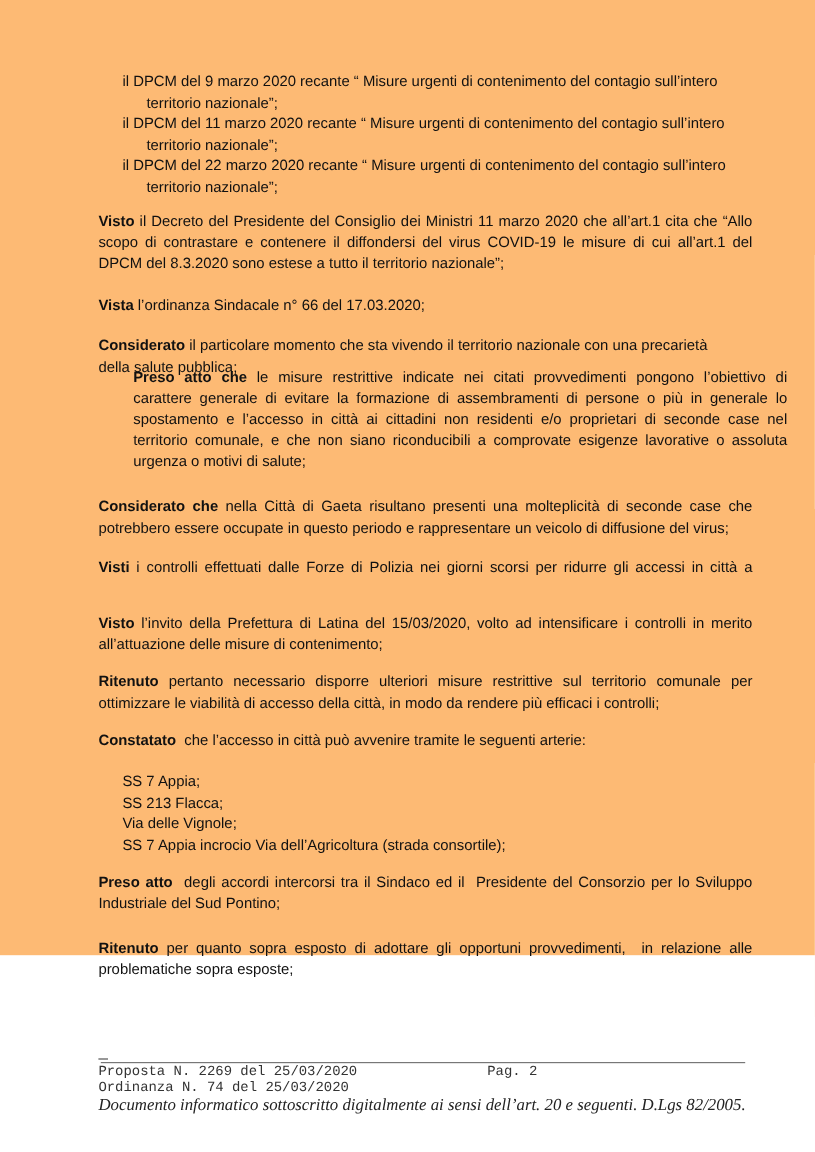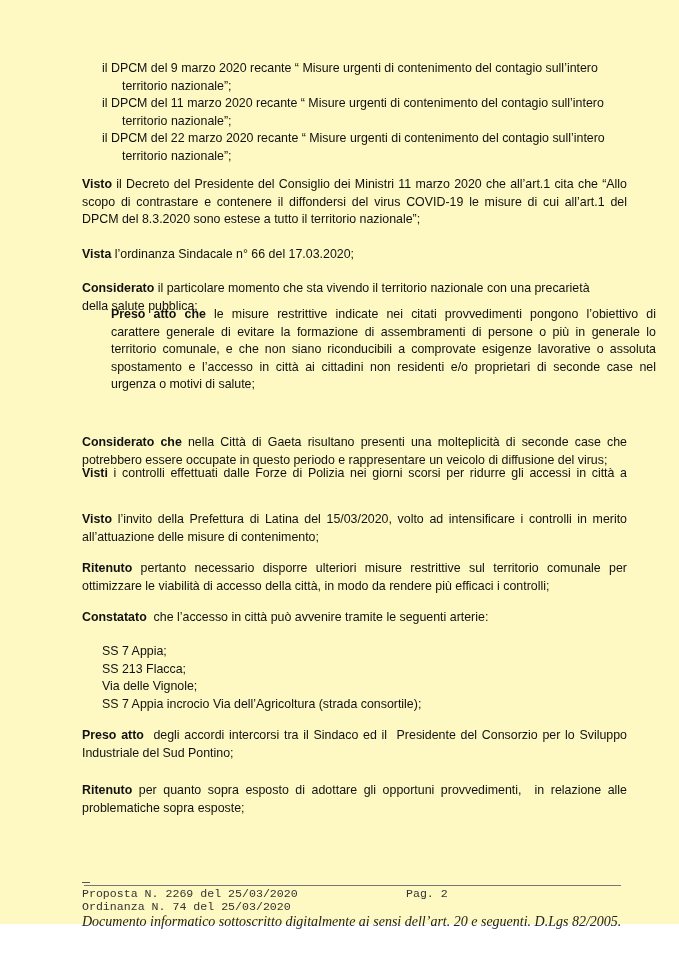--- a/index.html
+++ b/index.html
@@ -1,17 +1,17 @@
 <!DOCTYPE html>
 <html><head>
   <meta charset="utf-8">
   <style>
     html, body { margin: 0; padding: 0; background: #ffffff; }
     body { width: 679px; height: 960px; position: relative; overflow: hidden; color: #111; }
-    .page { position: absolute; left: 0; top: 0; width: 679px; height: 924px; background: #fef9c3; }
+    .page { position: absolute; left: 0; top: 0; width: 679px; height: 796px; background: #fdba74; }
     .body-text {
       position: absolute; left: 82px; width: 545px;
       font-family: "Liberation Sans", sans-serif; font-size: 12.4px; line-height: 17.5px;
     }
     .line { display: block; white-space: nowrap; }
     .jline { display: block; text-align: justify; text-align-last: justify; white-space: normal; }
     .b { font-weight: bold; }
     .dpcm-item { position: absolute; left: 102px; width: 530px; }
     .dpcm-item .cont { padding-left: 20px; }
     .road { position: absolute; left: 102px; }
@@ -55,26 +55,26 @@
   </div>
 
   <div class="body-text" style="top:280px;">
     <span class="line"><span class="b">Considerato</span><span> il particolare momento che sta vivendo il territorio nazionale con una precarietà</span></span>
     <span class="line">della salute pubblica;</span>
   </div>
 
   <div class="body-text" style="top:306px;margin-left:29px;">
     <span class="jline"><span class="b">Preso atto che</span><span> le misure restrittive indicate nei citati provvedimenti pongono l’obiettivo di</span></span>
     <span class="jline">carattere generale di evitare la formazione di assembramenti di persone o più in generale lo</span>
+    <span class="jline">spostamento e l’accesso in città ai cittadini non residenti e/o proprietari di seconde case nel</span>
     <span class="jline">territorio comunale, e che non siano riconducibili a comprovate esigenze lavorative o assoluta</span>
-    <span class="jline">spostamento e l’accesso in città ai cittadini non residenti e/o proprietari di seconde case nel</span>
     <span class="line">urgenza o motivi di salute;</span>
   </div>
 
-  <div class="body-text" style="top:414px;margin-top:20px;">
+  <div class="body-text" style="top:414px;">
     <span class="jline"><span class="b">Considerato che</span><span> nella Città di Gaeta risultano presenti una molteplicità di seconde case che</span></span>
     <span class="line">potrebbero essere occupate in questo periodo e rappresentare un veicolo di diffusione del virus;</span>
   </div>
 
   <div class="body-text" style="top:465px;">
     <span class="jline"><span class="b">Visti</span><span> i controlli effettuati dalle Forze di Polizia nei giorni scorsi per ridurre gli accessi in città a</span></span>
   </div>
 
   <div class="body-text" style="top:511px;">
     <span class="jline"><span class="b">Visto</span><span> l’invito della Prefettura di Latina del 15/03/2020, volto ad intensificare i controlli in merito</span></span>

